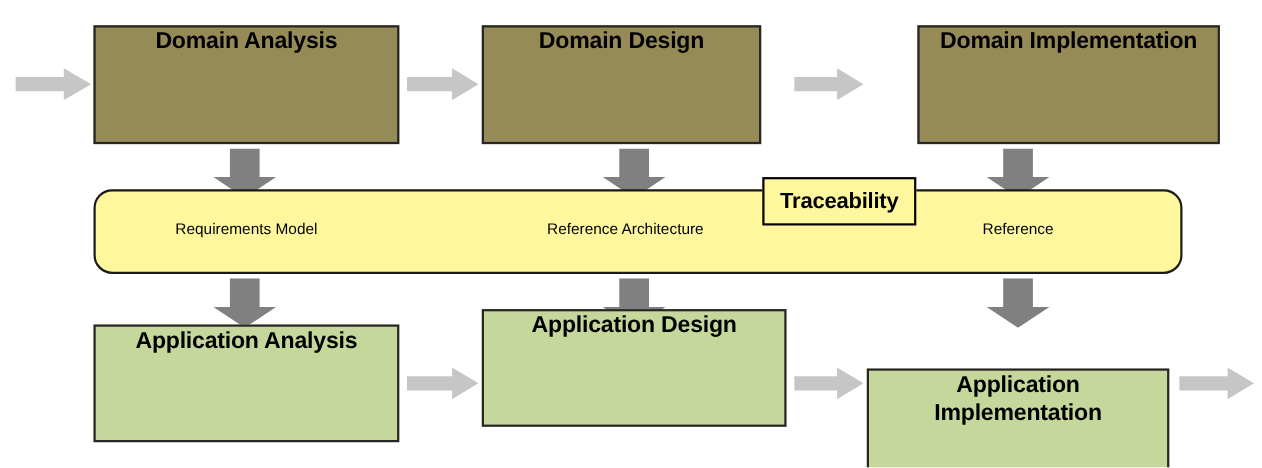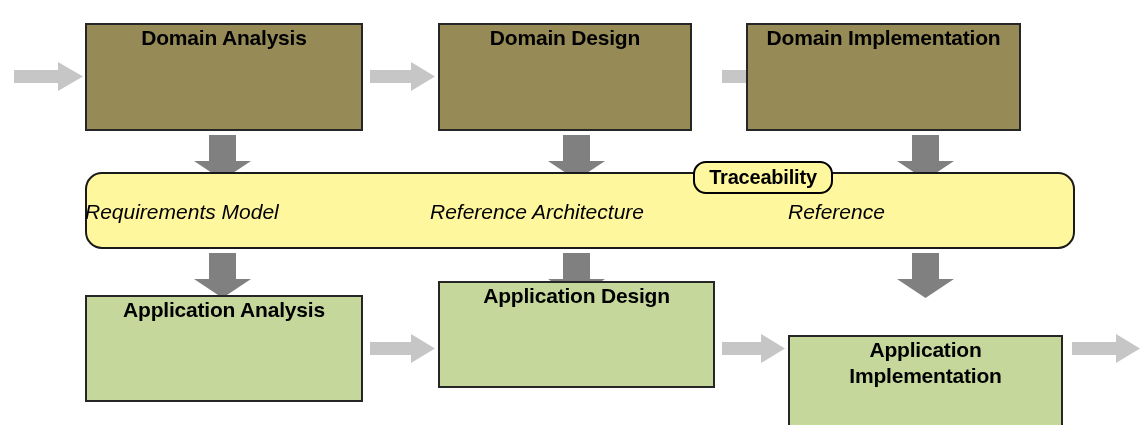--- a/index.html
+++ b/index.html
@@ -39,25 +39,25 @@
   }
   .band {
     position: absolute;
     box-sizing: border-box;
     background: #FFF79E;
     border: 2px solid #1a1a1a;
     border-radius: 17px;
   }
   .band-label {
     position: absolute;
-    font-size: 21px;
+    font-size: 14px;
     color: #000000;
     white-space: nowrap;
+    text-align: center;
     line-height: 1;
-    font-style: italic;
   }
   .trace {
     position: absolute;
     box-sizing: border-box;
     background: #FFF79E;
     border: 2px solid #000000;
     display: flex;
     align-items: center;
     justify-content: center;
     font-weight: bold;
@@ -99,21 +99,21 @@
   </div>
 
   <div class="box box-domain" style="left:85px; top:23px; width:278px; height:108px;">
     <span>Domain Analysis</span>
   </div>
 
   <div class="box box-domain" style="left:438px; top:23px; width:254px; height:108px;">
     <span>Domain Design</span>
   </div>
 
-  <div class="box box-domain" style="left:746px; top:23px; width:275px; height:108px; padding:0 14px;">
+  <div class="box box-domain" style="left:834px; top:23px; width:275px; height:108px; padding:0 14px;">
     <span>Domain Implementation</span>
   </div>
 
   <div class="arrow-d" style="left:194px; top:135px; width:57px; height:45px;">
     <svg width="57" height="45" viewBox="0 0 57 45">
       <polygon points="15,0 42,0 42,26 57,26 28.5,45 0,26 15,26" fill="#808080"></polygon>
     </svg>
   </div>
 
   <div class="arrow-d" style="left:548px; top:135px; width:57px; height:45px;">
@@ -129,21 +129,21 @@
   </div>
 
   <div class="band" style="left:85px; top:172px; width:990px; height:77px;"></div>
 
   <div class="band-label" style="left:85px; top:201px; width:278px;">Requirements Model</div>
 
   <div class="band-label" style="left:430px; top:201px; width:277px;">Reference Architecture</div>
 
   <div class="band-label" style="left:788px; top:201px; width:275px;">Reference</div>
 
-  <div class="trace" style="left:693px; top:161px; width:140px; height:33px;border-radius:13px;">
+  <div class="trace" style="left:693px; top:161px; width:140px; height:44px;">
     <span>Traceability</span>
   </div>
 
   <div class="arrow-d" style="left:194px; top:253px; width:57px; height:45px;">
     <svg width="57" height="45" viewBox="0 0 57 45">
       <polygon points="15,0 42,0 42,26 57,26 28.5,45 0,26 15,26" fill="#808080"></polygon>
     </svg>
   </div>
 
   <div class="arrow-d" style="left:548px; top:253px; width:57px; height:45px;">

